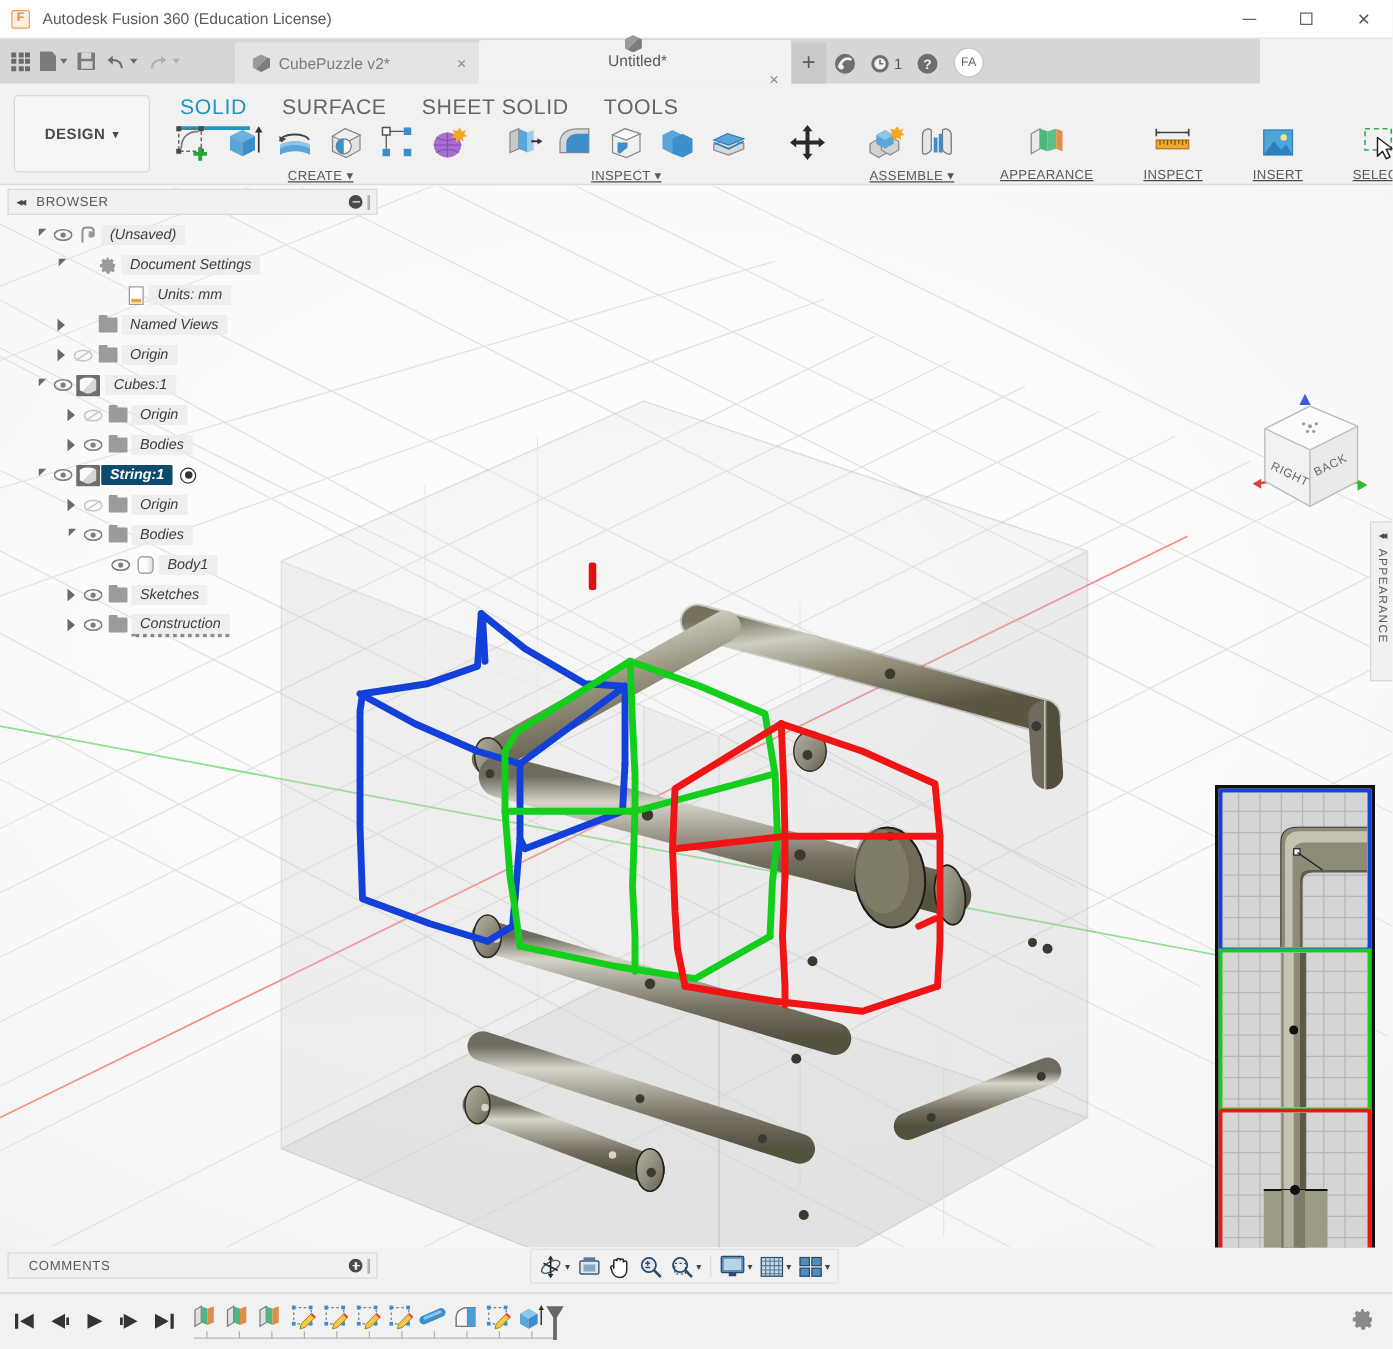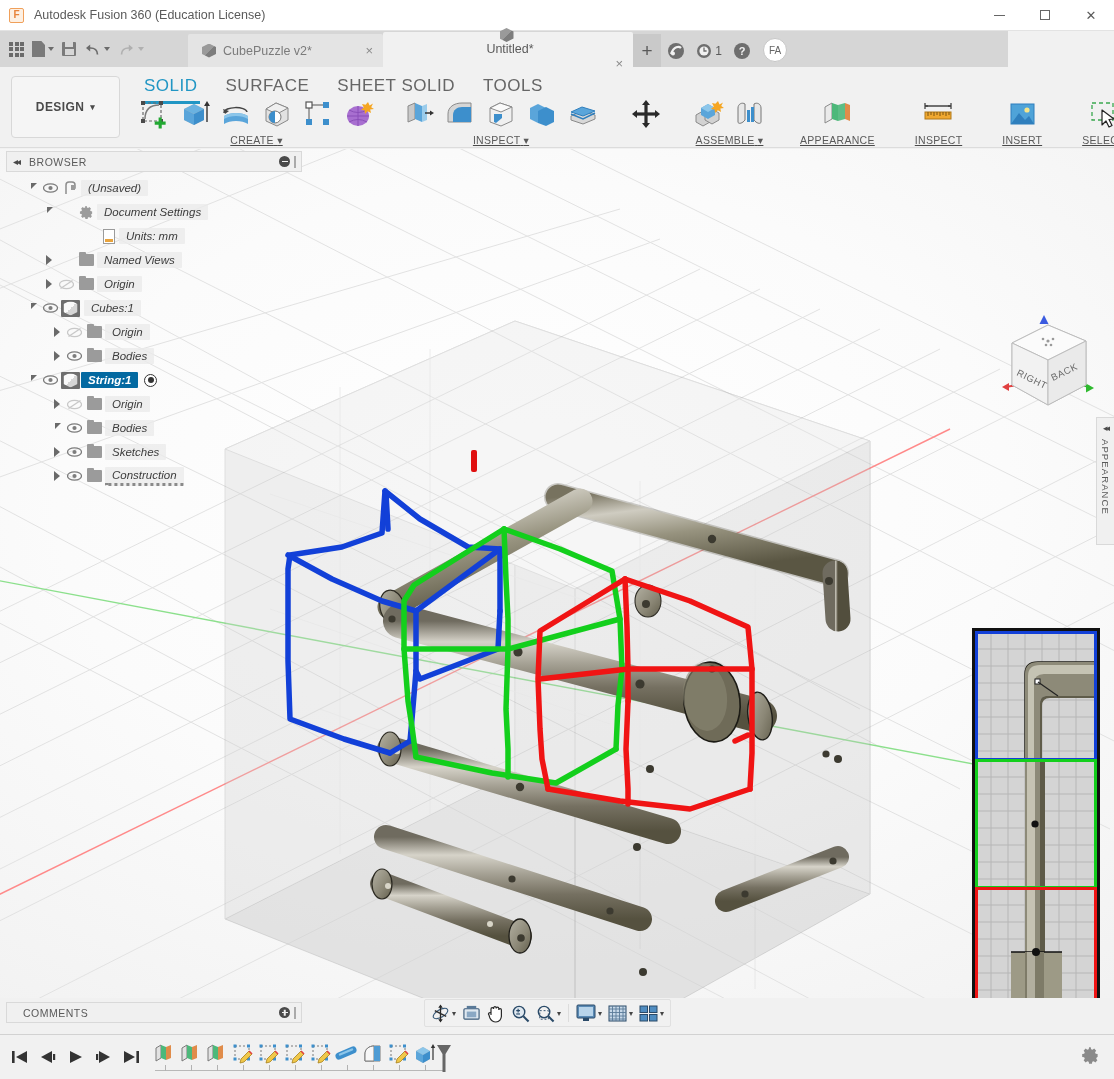--- a/index.html
+++ b/index.html
@@ -125,21 +125,21 @@
   .trow { height:24px; display:flex; align-items:center; font-size:11.5px; color:#3c3c3c; white-space:nowrap;font-style:italic; }
   .twist { width:15px; flex:none; display:flex; align-items:center; justify-content:center; }
   .tri-open { width:0;height:0;border-left:6px solid #6a6a6a;border-bottom:6px solid transparent; transform:rotate(0deg) translateY(-2px); }
   .tri-closed { width:0;height:0;border-left:7px solid transparent;border-top:5px solid transparent;border-bottom:5px solid transparent; position:relative; }
   .tri-closed::after{content:'';position:absolute;left:-7px;top:-5px;width:0;height:0;border-left:6px solid #6a6a6a;border-top:5px solid transparent;border-bottom:5px solid transparent;}
   .tri-empty { width:15px; }
   .eye { width:19px; flex:none; display:flex; align-items:center; justify-content:center; }
   .eye svg { display:block; }
   .ticon { width:21px; flex:none; display:flex; align-items:center; justify-content:center; }
   .tlabel { background:rgba(235,235,235,.78); padding:2px 7px; border-radius:1px; }
-  .trow.selected .tlabel { background:#0369a1; color:#fff; font-weight:bold; }
+  .trow.selected .tlabel { background:#0c4a6e; color:#fff; font-weight:bold; }
   .folder {
     width:15px;height:12px;background:#9b9b9b;border-radius:1px; position:relative;
   }
   .folder::before { content:''; position:absolute; left:0; top:-2.5px; width:7px; height:3px; background:#9b9b9b; border-radius:1px 1px 0 0; }
   .comp-ico {
     width:15px;height:15px;
     background:linear-gradient(135deg,#fafafa 0%,#fafafa 50%,#d6d6d6 50%,#d6d6d6 100%);
     border:1px solid #8a8a8a;
     clip-path:polygon(50% 0,100% 25%,100% 75%,50% 100%,0 75%,0 25%);
   }
@@ -1008,20 +1008,33 @@
           <ellipse cx="7.5" cy="5" rx="7" ry="4.2" fill="none" stroke="#7d7d7d" stroke-width="1.3"></ellipse>
           <circle cx="7.5" cy="5" r="2.1" fill="#7d7d7d"></circle>
         </svg>
     </span>
     <span class="ticon">
         <i class="folder"></i>
       </span>
     <span class="tlabel">Bodies</span>
   </div>
 
+  <div class="trow" style="padding-left:66px;">
+    <span class="twist tri-empty"></span>
+    <span class="eye">
+      <svg width="15" height="10" viewBox="0 0 15 10">
+          <ellipse cx="7.5" cy="5" rx="7" ry="4.2" fill="none" stroke="#7d7d7d" stroke-width="1.3"></ellipse>
+          <circle cx="7.5" cy="5" r="2.1" fill="#7d7d7d"></circle>
+        </svg>
+    </span>
+    <span class="ticon">
+        <i class="body-ico"></i>
+      </span>
+    <span class="tlabel">Body1</span>
+  </div>
 
   <div class="trow" style="padding-left:44px;">
     <span class="twist">
         <i class="tri-closed"></i>
       </span>
     <span class="eye">
       <svg width="15" height="10" viewBox="0 0 15 10">
           <ellipse cx="7.5" cy="5" rx="7" ry="4.2" fill="none" stroke="#7d7d7d" stroke-width="1.3"></ellipse>
           <circle cx="7.5" cy="5" r="2.1" fill="#7d7d7d"></circle>
         </svg>

